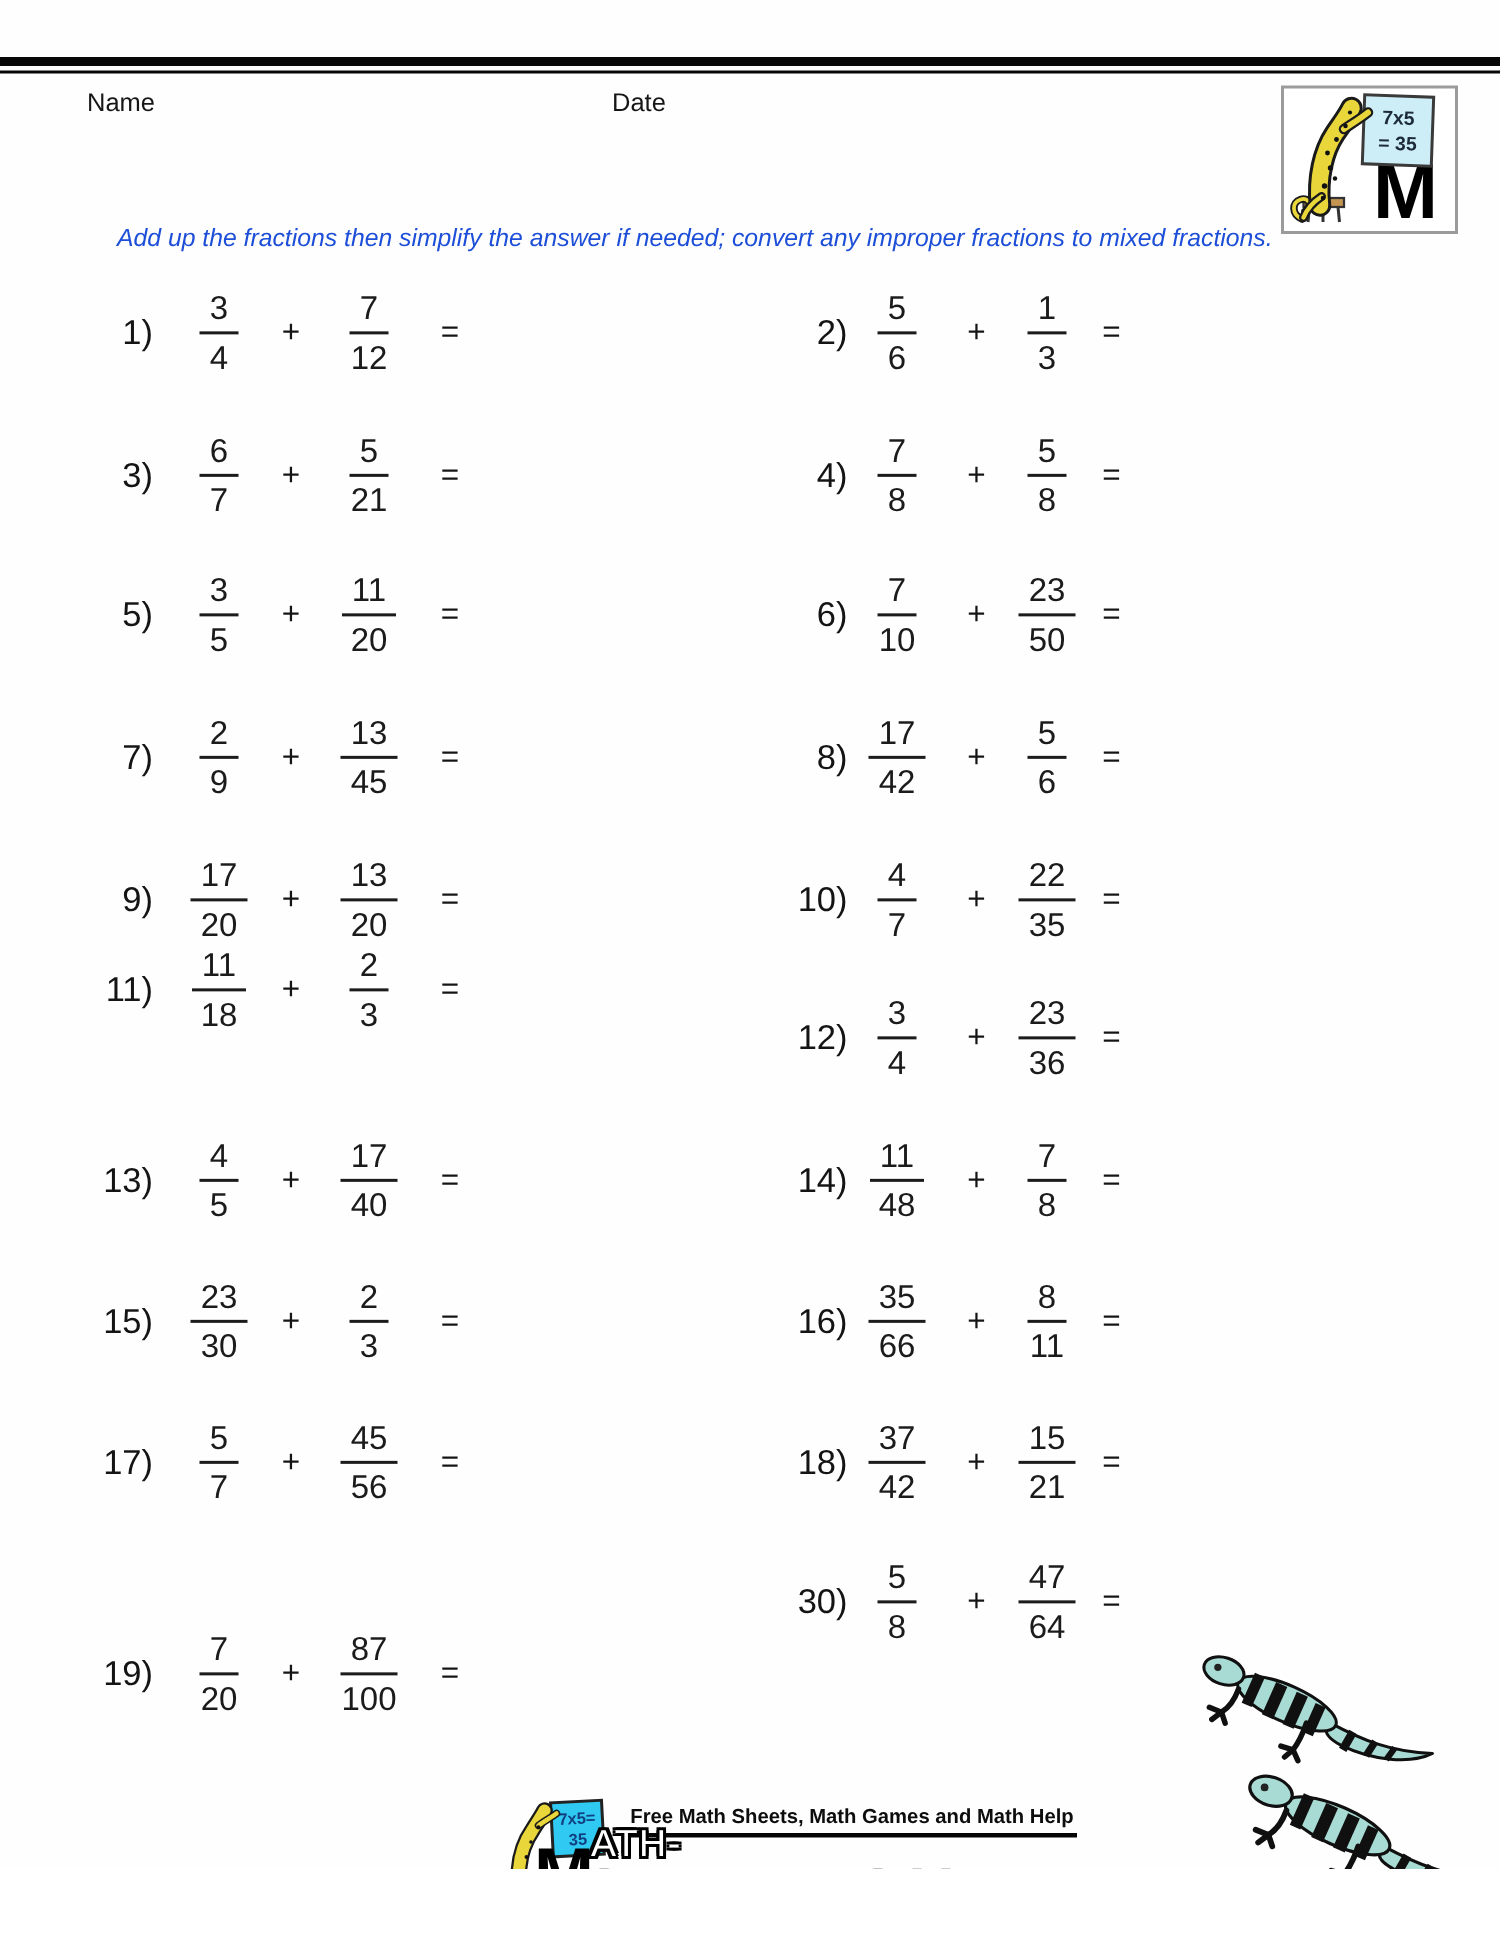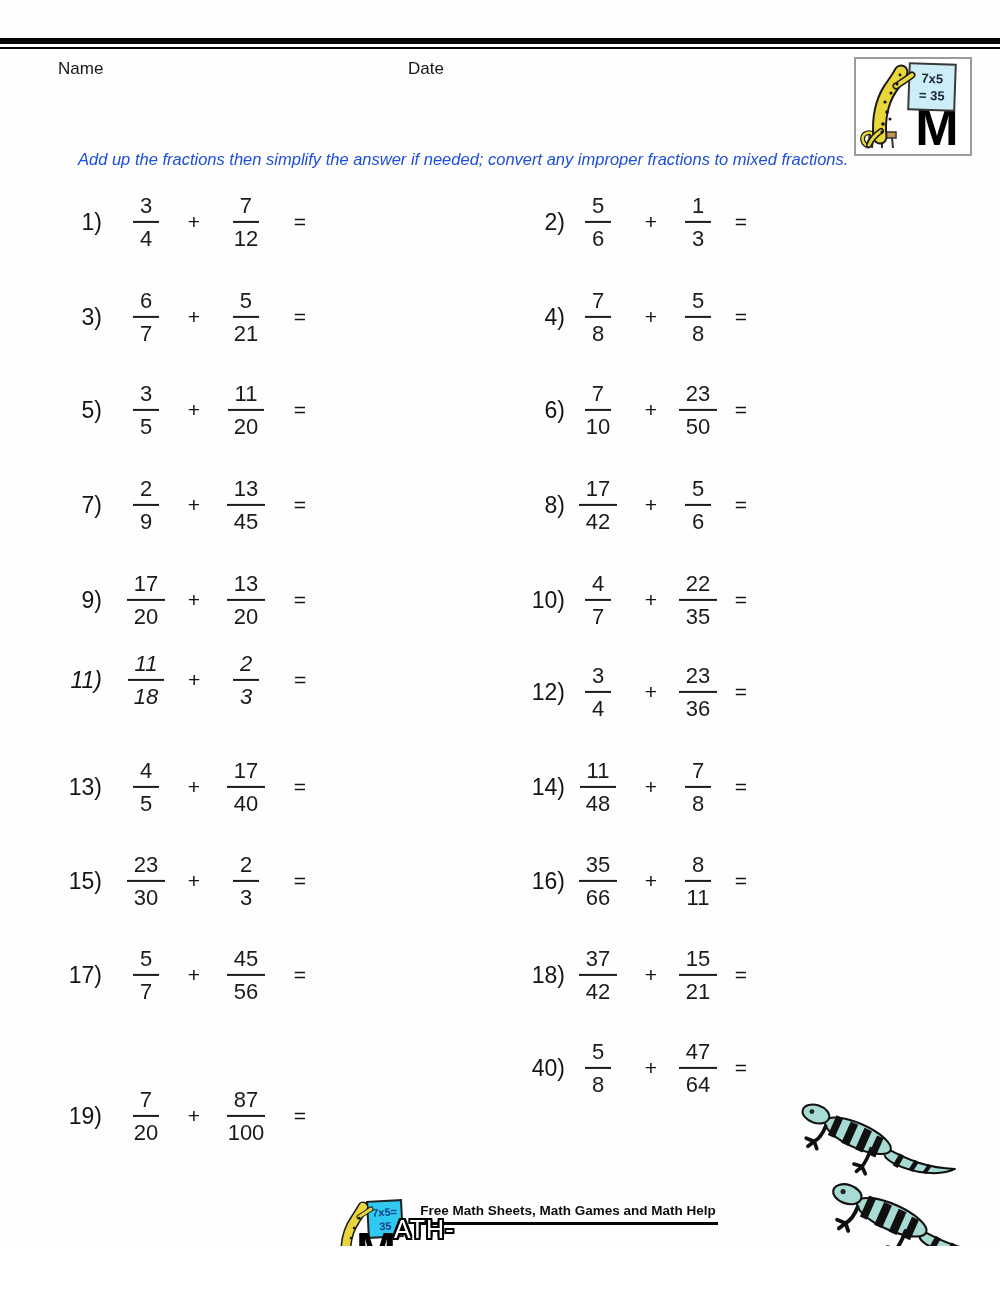--- a/index.html
+++ b/index.html
@@ -291,21 +291,21 @@
     </div>
     <div class="cell c-op op">+</div>
     <div class="cell c-f2">
       <div class="frac">
         <div class="num">22</div>
         <div class="den">35</div>
       </div>
     </div>
     <div class="cell c-eq op">=</div>
   </div>
-      <div class="prob left" style="top: 640px; font-style: italic;">
+      <div class="prob left" style="top: 620px;">
     <div class="cell plabel">11)</div>
     <div class="cell c-f1">
       <div class="frac">
         <div class="num">11</div>
         <div class="den">18</div>
       </div>
     </div>
     <div class="cell c-op op">+</div>
     <div class="cell c-f2">
       <div class="frac">
@@ -445,21 +445,21 @@
     <div class="cell c-op op">+</div>
     <div class="cell c-f2">
       <div class="frac">
         <div class="num">87</div>
         <div class="den">100</div>
       </div>
     </div>
     <div class="cell c-eq op">=</div>
   </div>
       <div class="prob right" style="top: 1028px;">
-    <div class="cell plabel">40)</div>
+    <div class="cell plabel">30)</div>
     <div class="cell c-f1">
       <div class="frac">
         <div class="num">5</div>
         <div class="den">8</div>
       </div>
     </div>
     <div class="cell c-op op">+</div>
     <div class="cell c-f2">
       <div class="frac">
         <div class="num">47</div>

